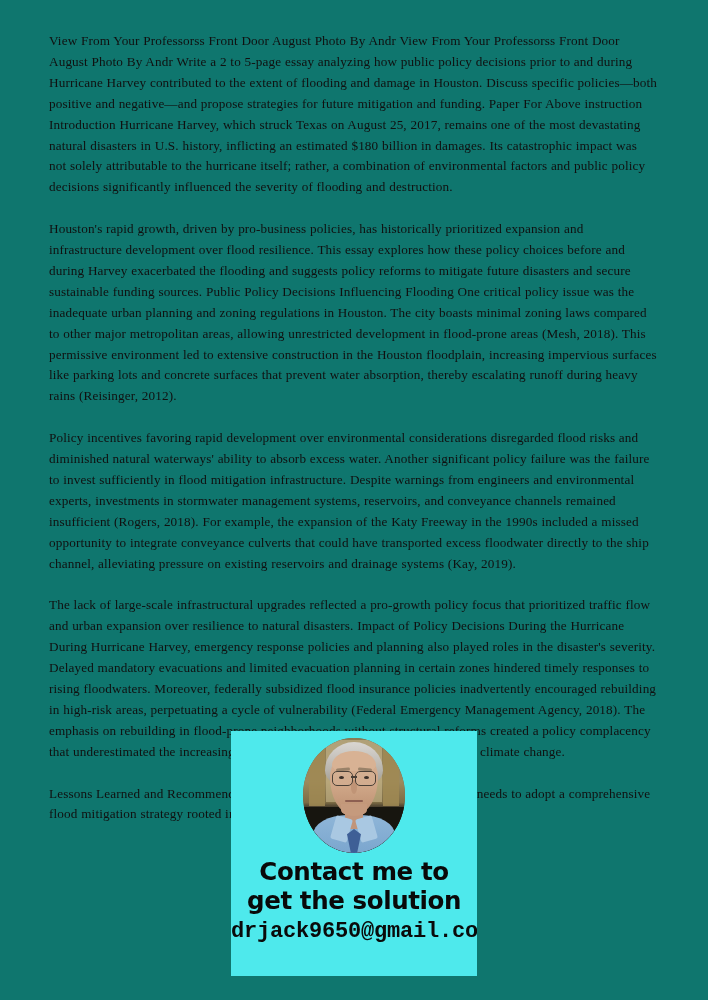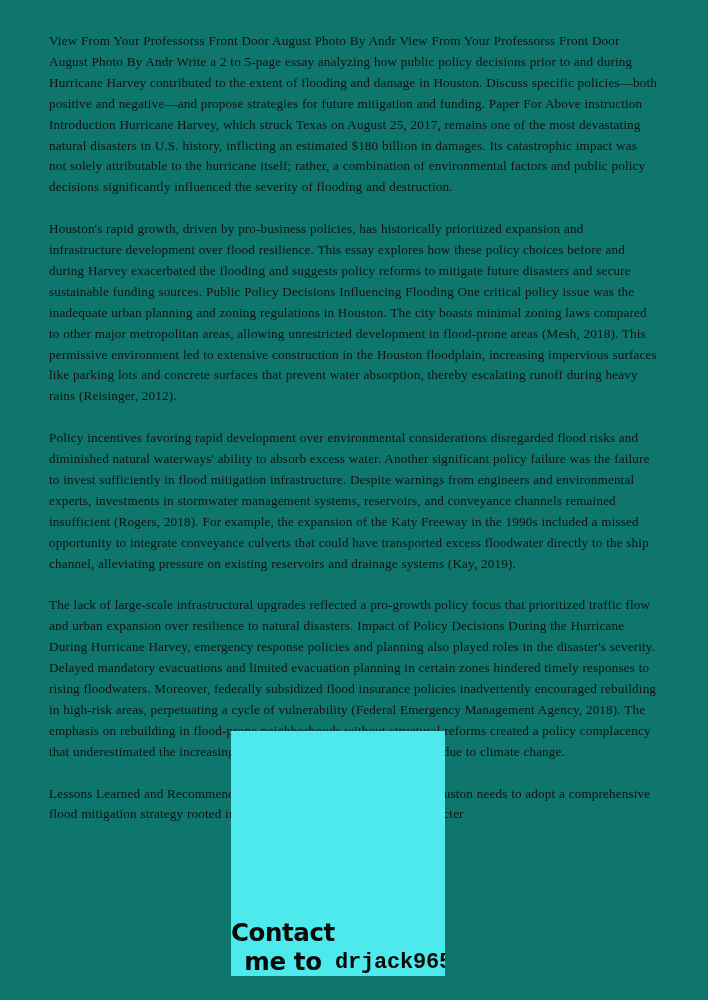--- a/index.html
+++ b/index.html
@@ -42,26 +42,27 @@
     word-spacing: 0.02em;
     color: #101010;
   }
   .paragraph:last-child { margin-bottom: 0; }
 
   
   #contact-overlay {
     position: absolute;
     left: 231px;
     top: 731px;
-    width: 214px;
+    width: 246px;
     height: 245px;
     background: #4EE9EC;
     overflow: hidden;
     display: flex;
-    align-items: flex-end;
+    flex-direction: column;
+    align-items: center;
   }
 
   #portrait-wrap {
     margin-top: 7px;
     width: 102px;
     height: 115px;
     border-radius: 50% / 50%;
     overflow: hidden;
     position: relative;
     background: #6b5f4a;
@@ -191,19 +192,20 @@
       <div class="pf pf-glasses-r"></div>
       <div class="pf pf-bridge"></div>
       <div class="pf pf-eye-l"></div>
       <div class="pf pf-eye-r"></div>
       <div class="pf pf-mouth"></div>
       <div class="pf pf-chin"></div>
     </div>
 
     <div id="contact-lines">
       <div class="contact-line">Contact me to</div>
+      <div class="contact-line">get the solution</div>
     </div>
 
     <div id="contact-email">drjack9650@gmail.com</div>
 
   </div>
 
 </div>
 
 </body></html>

